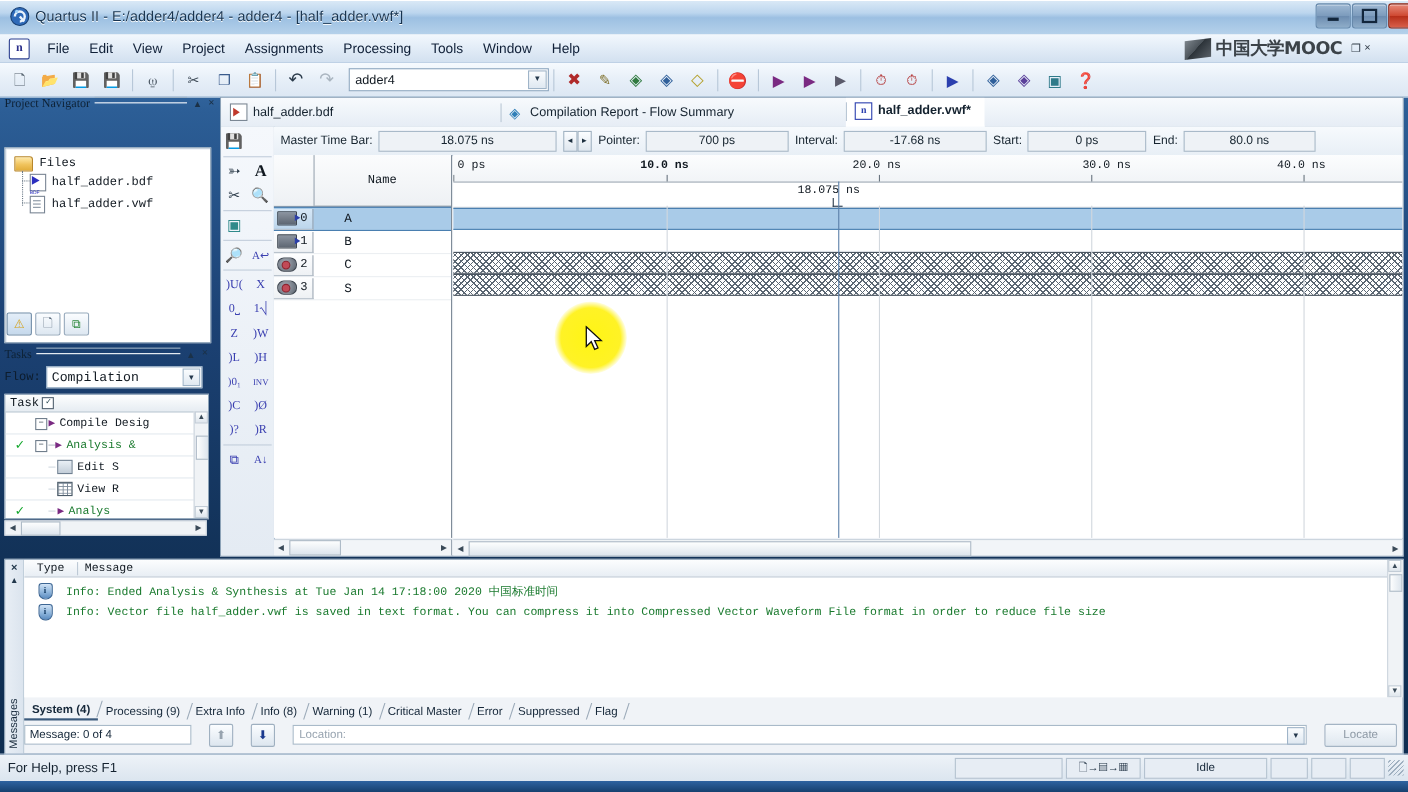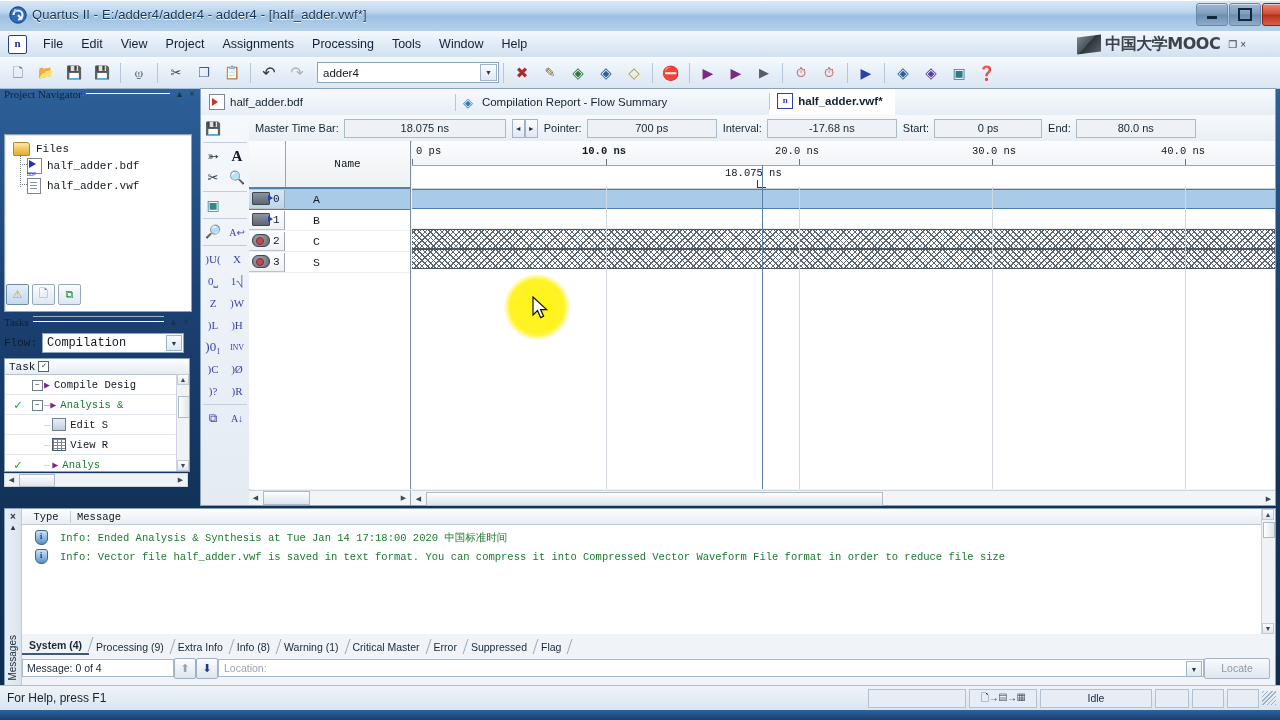--- a/index.html
+++ b/index.html
@@ -357,21 +357,21 @@
   #msgvscroll .thumb{position:absolute;top:13px;left:1px;width:10px;height:14px;
     background:linear-gradient(90deg,#fdfefe,#dde5ed);border:1px solid #aebbc7;}
   #msgtabs{position:absolute;left:17px;top:128px;right:0;height:18px;display:flex;align-items:flex-end;}
   .mtab{
     height:17px;display:flex;align-items:center;padding:0 7px;
     font-size:10.5px;color:#16283a;white-space:nowrap;position:relative;
   }
   .mtab.on{font-weight:bold;border-bottom:2px solid #3b5a7c;}
   .mtab .slash{position:absolute;right:-2px;top:1px;height:15px;width:7px;
     border-right:1px solid #9aa9b8;transform:skewX(-18deg);}
-  #msgnav{position:absolute;left:17px;top:148px;right:0;height:22px;display:flex;align-items:center;gap:0;}
+  #msgnav{position:absolute;left:17px;top:148px;right:0;height:22px;display:flex;align-items:center;gap:16px;}
   #msgcount{width:152px;height:18px;border:1px solid #a9bac9;background:#fff;
     display:flex;align-items:center;padding-left:4px;font-size:10.5px;color:#16283a;box-sizing:border-box;}
   .navbtn{width:20px;height:19px;border:1px solid #9fb0c0;border-radius:2px;
     background:linear-gradient(180deg,#fbfdff,#dde6ef);
     display:flex;align-items:center;justify-content:center;font-size:11px;color:#1b3a5e;}
   #locfield{flex:1;height:18px;border:1px solid #a9bac9;background:#fff;position:relative;
     display:flex;align-items:center;padding-left:5px;font-size:10.5px;color:#98a4b0;box-sizing:border-box;}
   #locfield .arrow{position:absolute;right:1px;top:1px;width:14px;height:14px;
     background:linear-gradient(180deg,#fafcfe,#dfe8f1);border:1px solid #9fb4c8;
     display:flex;align-items:center;justify-content:center;font-size:7px;color:#24384c;}
@@ -629,21 +629,21 @@
       <div class="wt" style="color:#3a3fb0;font-size:10px">A↩</div>
       <div class="wtsep"></div>
       <div class="wt">)U(</div>
       <div class="wt">X</div>
       <div class="wt">0⎵</div>
       <div class="wt">1⎷</div>
       <div class="wt">Z</div>
       <div class="wt">)W</div>
       <div class="wt">)L</div>
       <div class="wt">)H</div>
-      <div class="wt" style="font-size:13px">)0₁</div>
+      <div class="wt" style="font-size:10px">)0₁</div>
       <div class="wt" style="font-size:8px">INV</div>
       <div class="wt">)C</div>
       <div class="wt">)Ø</div>
       <div class="wt">)?</div>
       <div class="wt">)R</div>
       <div class="wtsep"></div>
       <div class="wt" style="font-size:12px">⧉</div>
       <div class="wt" style="font-size:10px">A↓</div>
     </div>
 
@@ -702,21 +702,21 @@
       </div>
 
       <div id="wavecanvas">
         <div id="ruler">
           <div class="ticklab" style="left:4px;">0 ps</div>
           <div class="tickmark" style="left:0px;"></div>
           <div class="ticklab" style="left:170px;font-weight:bold;">10.0 ns</div>
           <div class="tickmark" style="left:194px;"></div>
           <div class="ticklab" style="left:363px;">20.0 ns</div>
           <div class="tickmark" style="left:387px;"></div>
-          <div class="ticklab" style="left:560px;">30.0 ns</div>
+          <div class="ticklab" style="left:572px;">30.0 ns</div>
           <div class="tickmark" style="left:580px;"></div>
           <div class="ticklab" style="left:749px;">40.0 ns</div>
           <div class="tickmark" style="left:773px;"></div>
         </div>
 
         <div id="mtbzone">
           <div id="mtblabel" style="left:313px;">18.075 ns</div>
           <div id="mtbhandle" style="left:345px;"></div>
         </div>
 

